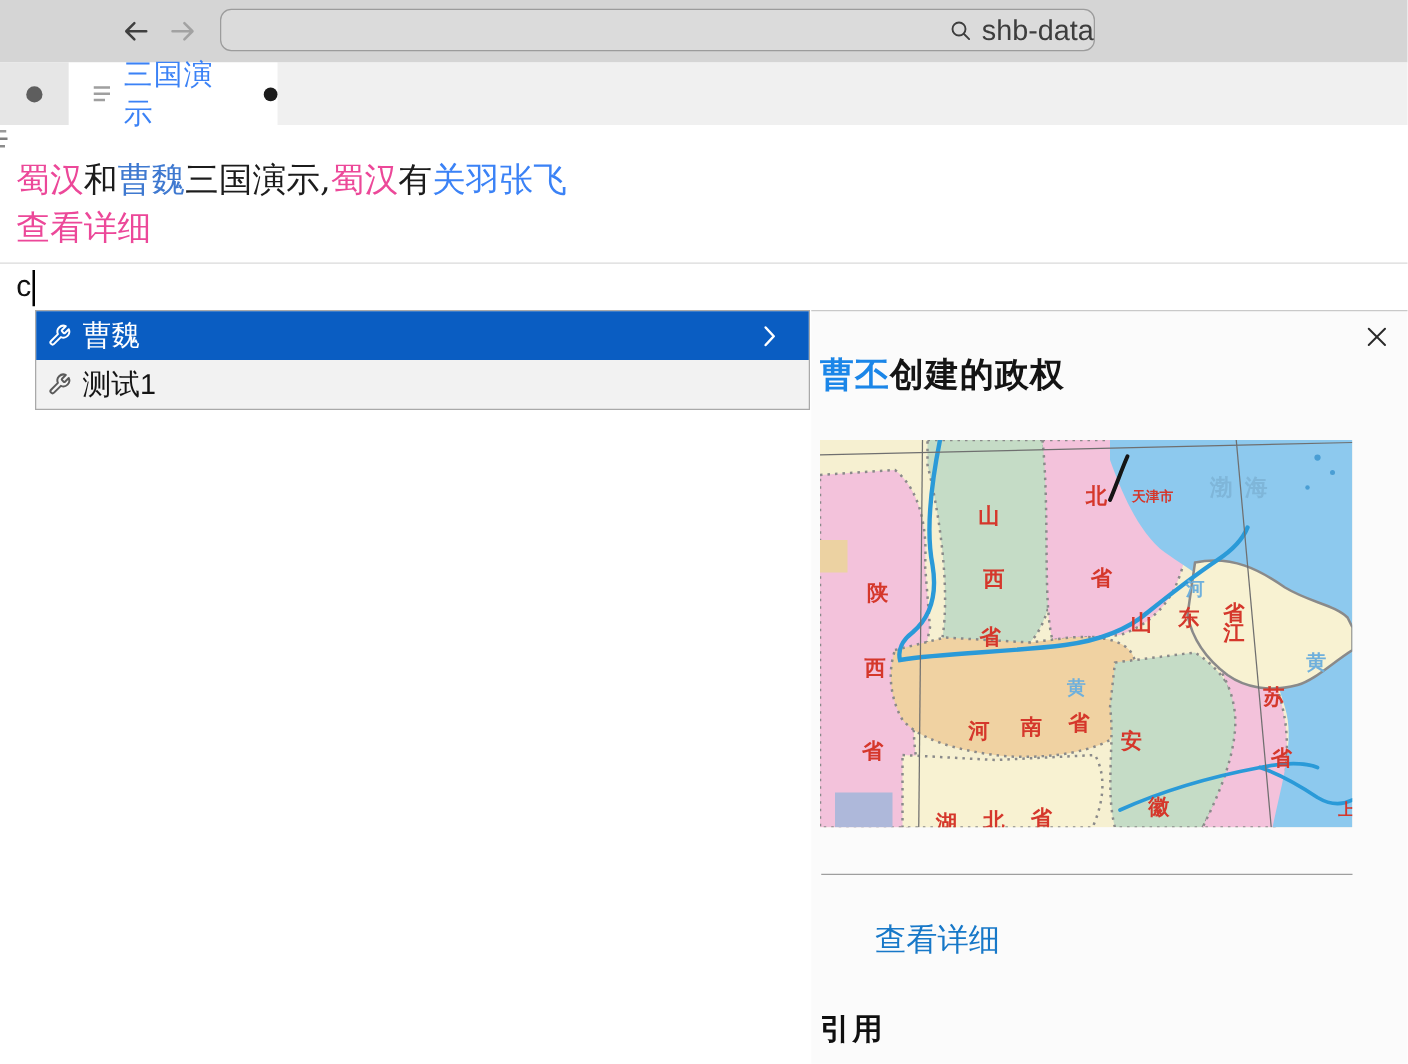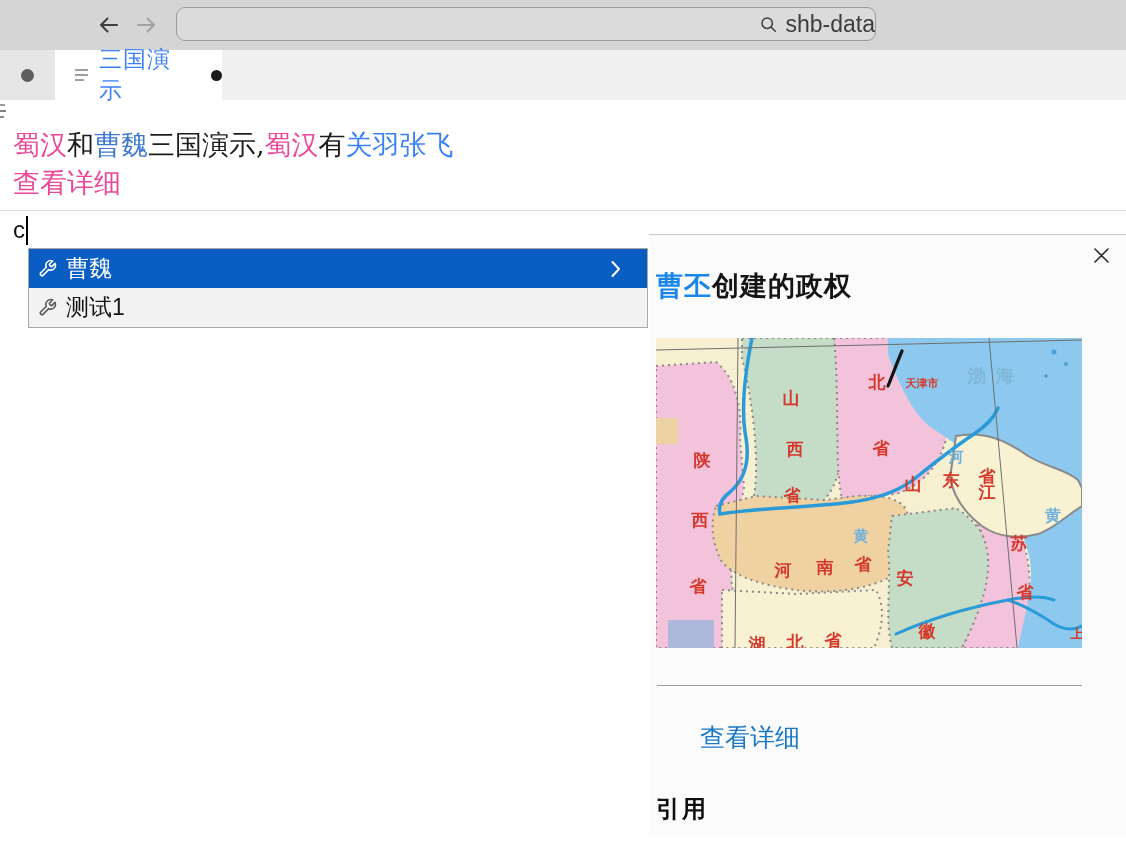--- a/index.html
+++ b/index.html
@@ -52,21 +52,21 @@
   
   .dropdown{position:absolute;left:28px;top:248px;width:620px;box-sizing:border-box;
     background:#f2f2f2;border:1px solid #a9a9a9;}
   .dd-row{height:39px;display:flex;align-items:center;position:relative;color:#5a5a5a;}
   .dd-row .lbl{margin-left:9px;font-size:23px;color:#141414;}
   .dd-row.selected{background:#0a5dc2;color:#ffffff;}
   .dd-row.selected .lbl{color:#ffffff;}
   .dd-row .wrench{margin-left:9px;width:19px;height:19px;}
   .dd-chevron{position:absolute;right:26px;top:11px;}
   
-  .panel{position:absolute;left:649px;top:234px;width:477px;height:603px;box-sizing:border-box;
+  .panel{position:absolute;left:649px;top:248px;width:477px;height:603px;box-sizing:border-box;
     background:#fbfbfb;border-top:1px solid #c9c9c9;}
   .close-btn{position:absolute;right:16px;top:12px;width:17px;height:17px;}
   .panel-title{position:absolute;left:7px;top:33px;font-size:27px;font-weight:bold;
     color:#141414;letter-spacing:1px;}
   .panel-title .hl{color:#1b86e8;}
   .map-wrap{position:absolute;left:7px;top:103px;width:426px;height:310px;overflow:hidden;}
   .divider{position:absolute;left:8px;top:450px;width:425px;height:0;border-top:1px solid #9e9e9e;}
   .detail-link{position:absolute;left:7px;top:486px;font-size:25px;color:#1778c8;
     text-decoration:none;cursor:pointer;margin-left:44px;}
   .cite-heading{position:absolute;left:7px;top:558px;font-size:24px;font-weight:bold;

